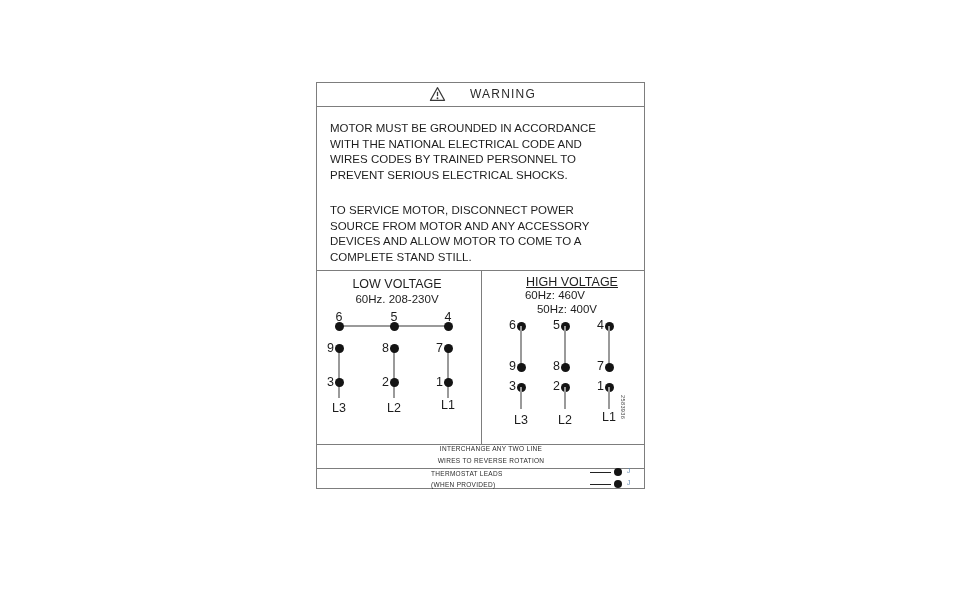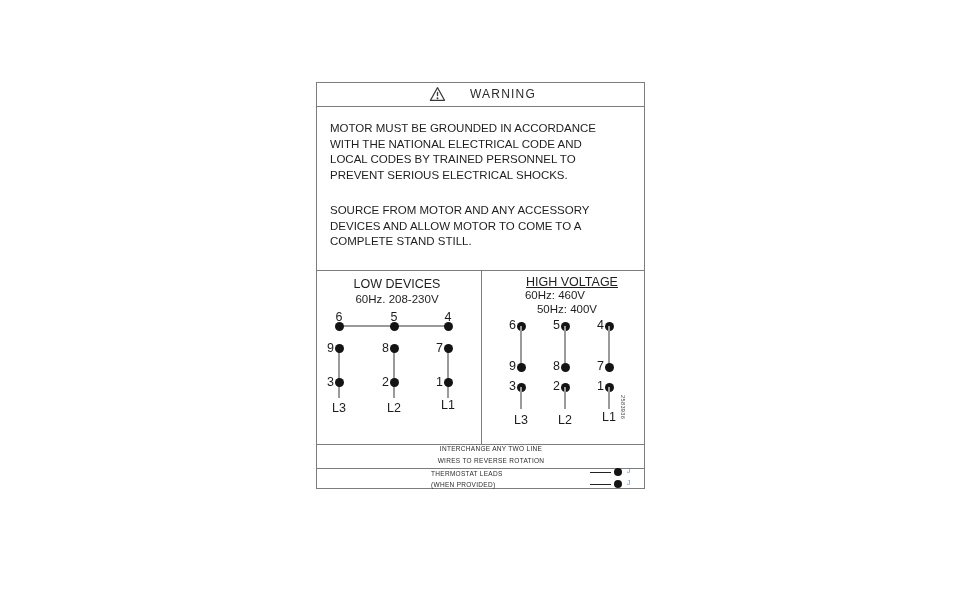--- a/index.html
+++ b/index.html
@@ -42,36 +42,37 @@
         <path d="M12 2 L22 20 H2 Z" fill="none" stroke="#3a3a3a" stroke-width="1.6" stroke-linejoin="round"></path>
         <line x1="12" y1="8" x2="12" y2="14" stroke="#3a3a3a" stroke-width="1.8"></line>
         <circle cx="12" cy="17" r="1.3" fill="#3a3a3a"></circle>
       </svg>
       <span class="title-text">WARNING</span>
     </div>
 
     <div class="ptext p1">
       <div>MOTOR MUST BE GROUNDED IN ACCORDANCE</div>
       <div>WITH THE NATIONAL ELECTRICAL CODE AND</div>
-      <div>LOCAL CODES BY TRAINED PERSONNEL TO</div>
+      <div>WIRES CODES BY TRAINED PERSONNEL TO</div>
       <div>PREVENT SERIOUS ELECTRICAL SHOCKS.</div>
     </div>
     <div class="ptext p2">
+      <div>TO SERVICE MOTOR, DISCONNECT POWER</div>
       <div>SOURCE FROM MOTOR AND ANY ACCESSORY</div>
       <div>DEVICES AND ALLOW MOTOR TO COME TO A</div>
       <div>COMPLETE STAND STILL.</div>
     </div>
 
     <div class="div-h" style="top:187px;"></div>
     <div class="div-v" style="left:164px;top:187px;height:174px;"></div>
     <div class="div-h" style="top:361px;"></div>
     <div class="div-h" style="top:385px;"></div>
 
     <div>
-      <div class="sec-title" style="left:0;width:160px;top:194px;">LOW DEVICES</div>
+      <div class="sec-title" style="left:0;width:160px;top:194px;">LOW VOLTAGE</div>
       <div class="sec-sub" style="left:0;width:160px;top:210px;">60Hz. 208-230V</div>
 
       <div class="t-num t-above" style="left:14px;top:228px;">6</div>
       <div class="t-num t-above" style="left:69px;top:228px;">5</div>
       <div class="t-num t-above" style="left:123px;top:228px;">4</div>
       <div class="wire" style="left:22px;top:242px;width:109px;height:1.5px;"></div>
       <div class="dot" style="left:18px;top:239px;"></div>
       <div class="dot" style="left:73px;top:239px;"></div>
       <div class="dot" style="left:127px;top:239px;"></div>
 

